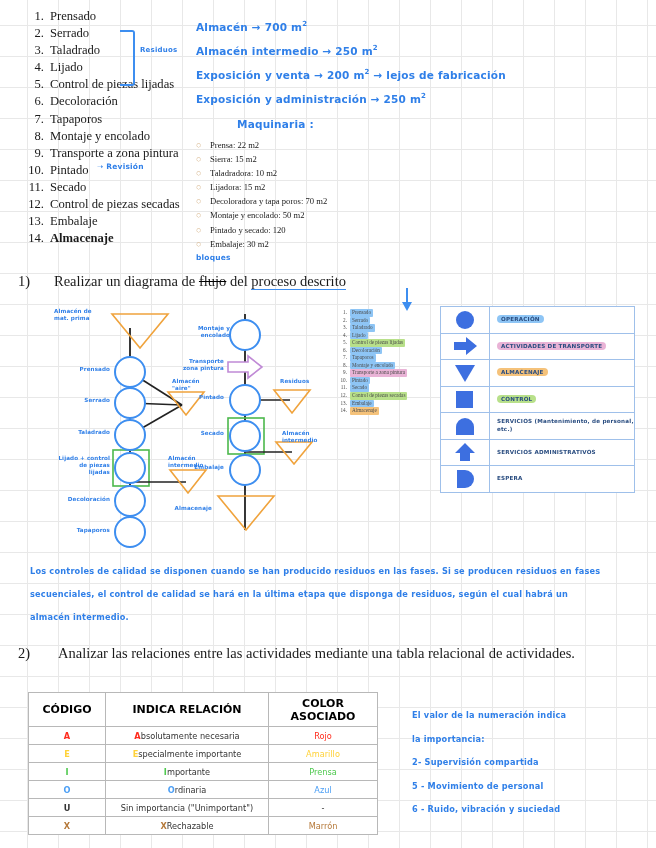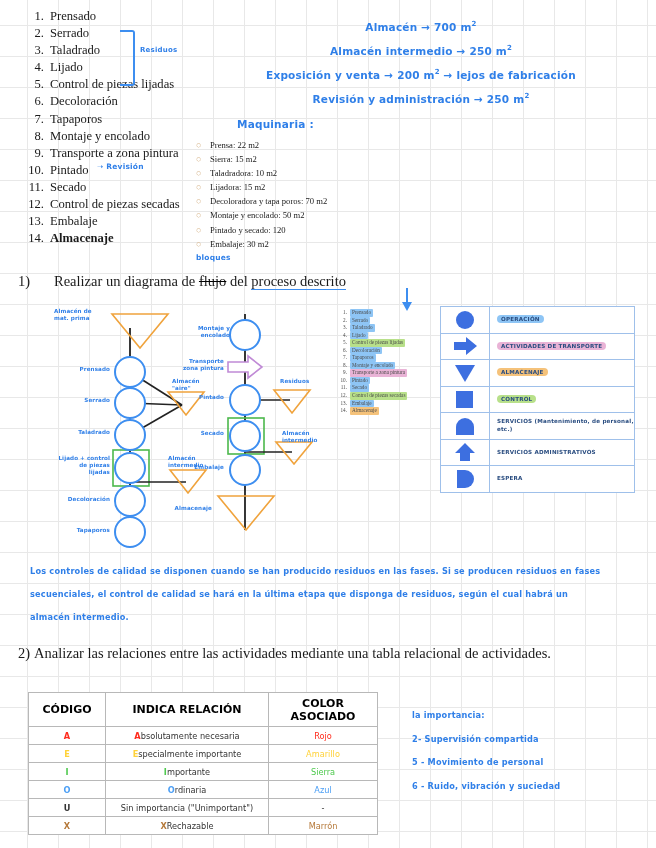--- a/index.html
+++ b/index.html
@@ -23,36 +23,36 @@
   #proc-list .num{width:22px;text-align:right;padding-right:6px;}
   #proc-list .row.b .txt{font-weight:bold;}
 
   #bracket{position:absolute;left:120px;top:30px;width:13px;height:52px;
            border:2px solid #3d8ef0;border-left:none;border-radius:0 3px 3px 0;}
   #bracket-label{position:absolute;left:140px;top:46px;font-size:7px;}
   #pintado-note{position:absolute;left:97px;top:162px;font-size:7.5px;}
 
   
   #hand-top{position:absolute;left:196px;top:14px;width:450px;font-size:10.5px;line-height:21.5px;}
-  #hand-top div{white-space:nowrap;text-align:center;}
+  #hand-top div{white-space:nowrap;}
   sup{font-size:7px;vertical-align:super;}
 
   
   #maq-list{position:absolute;left:196px;top:138px;width:250px;font-size:8.6px;line-height:14.1px;}
   #maq-list .mrow{display:flex;align-items:center;}
   #maq-list .bul{width:14px;color:#d6b48a;font-size:9px;}
 
   
   .qhead{position:absolute;font-size:14.5px;line-height:19px;}
   #q1{left:18px;top:272px;width:430px;}
   #q1 .n{position:absolute;left:0;top:0;}
   #q1 .t{display:block;margin-left:36px;}
   #q2{left:18px;top:644px;width:612px;text-align:justify;}
   #q2 .n{position:absolute;left:0;top:0;}
-  #q2 .t{display:block;margin-left:16px;}
+  #q2 .t{display:block;margin-left:40px;}
   .strike{text-decoration:line-through;text-decoration-color:#000;}
   .uline{border-bottom:1.4px solid #3d8ef0;}
   #bloques-note{position:absolute;left:196px;top:253px;font-size:7.5px;}
   #down-arrow{position:absolute;left:398px;top:288px;}
 
   
   #diagram{position:absolute;left:0;top:300px;width:430px;height:250px;}
   .dlabel{position:absolute;font-family:"DejaVu Sans",sans-serif;color:#2f7fe8;font-weight:bold;
           font-size:5.6px;line-height:7px;text-align:right;letter-spacing:.1px;}
   .dlabel.l{text-align:left;}
@@ -158,21 +158,21 @@
 <div id="bracket"></div>
 <div id="bracket-label" class="hand">Residuos</div>
 <div id="pintado-note" class="hand">
   <span>➝&nbsp;</span><span>Revisión</span>
 </div>
 
 <div id="hand-top" class="hand">
     <div><span>Almacén</span> <span>→</span> <span>700 m</span><sup>2</sup> <span></span></div>
     <div><span>Almacén intermedio</span> <span>→</span> <span>250 m</span><sup>2</sup> <span></span></div>
     <div><span>Exposición y venta</span> <span>→</span> <span>200 m</span><sup>2</sup> <span>→ lejos de fabricación</span></div>
-    <div><span>Revisión y administración</span> <span>→</span> <span>250 m</span><sup>2</sup> <span></span></div>
+    <div><span>Exposición y administración</span> <span>→</span> <span>250 m</span><sup>2</sup> <span></span></div>
   </div>
 
 <div id="maq-title" class="hand abs" style="left:196px;top:118px;font-size:10.5px;">Maquinaria :</div>
 <div id="maq-list">
     <div class="mrow">
       <span class="bul">○</span>
       <span>Prensa: 22 m2</span>
     </div>
     <div class="mrow">
       <span class="bul">○</span>
@@ -421,41 +421,42 @@
         <td class="col" style="color: rgb(255, 43, 28);">Rojo</td>
       </tr>
       <tr>
         <td class="code" style="color: rgb(255, 210, 58);">E</td>
         <td class="rel"><b style="color: rgb(255, 210, 58);">E</b><span style="color: rgb(51, 51, 51);">specialmente importante</span></td>
         <td class="col" style="color: rgb(255, 210, 58);">Amarillo</td>
       </tr>
       <tr>
         <td class="code" style="color: rgb(78, 201, 78);">I</td>
         <td class="rel"><b style="color: rgb(78, 201, 78);">I</b><span style="color: rgb(51, 51, 51);">mportante</span></td>
-        <td class="col" style="color: rgb(78, 201, 78);">Sierra</td>
+        <td class="col" style="color: rgb(78, 201, 78);">Prensa</td>
       </tr>
       <tr>
         <td class="code" style="color: rgb(74, 158, 245);">O</td>
         <td class="rel"><b style="color: rgb(74, 158, 245);">O</b><span style="color: rgb(51, 51, 51);">rdinaria</span></td>
         <td class="col" style="color: rgb(74, 158, 245);">Azul</td>
       </tr>
       <tr>
         <td class="code" style="color: rgb(51, 51, 51);">U</td>
         <td class="rel" style="color: rgb(51, 51, 51);">Sin importancia ("Unimportant")</td>
         <td class="col" style="color: rgb(51, 51, 51);">-</td>
       </tr>
       <tr>
         <td class="code" style="color: rgb(181, 121, 58);">X</td>
         <td class="rel"><b style="color: rgb(181, 121, 58);">X</b><span style="color: rgb(51, 51, 51);">Rechazable</span></td>
         <td class="col" style="color: rgb(181, 121, 58);">Marrón</td>
       </tr>
     </tbody>
 </table>
 
 <div id="hand-notes" class="hand">
+    <div>El valor de la numeración indica</div>
     <div>la importancia:</div>
     <div>2- Supervisión compartida</div>
     <div>5 - Movimiento de personal</div>
     <div>6 - Ruido, vibración y suciedad</div>
   </div>
 
 <div id="q2" class="qhead">
     <span class="n">2)</span>
     <span class="t">Analizar las relaciones entre las actividades mediante una tabla relacional de actividades.</span>
   </div>

